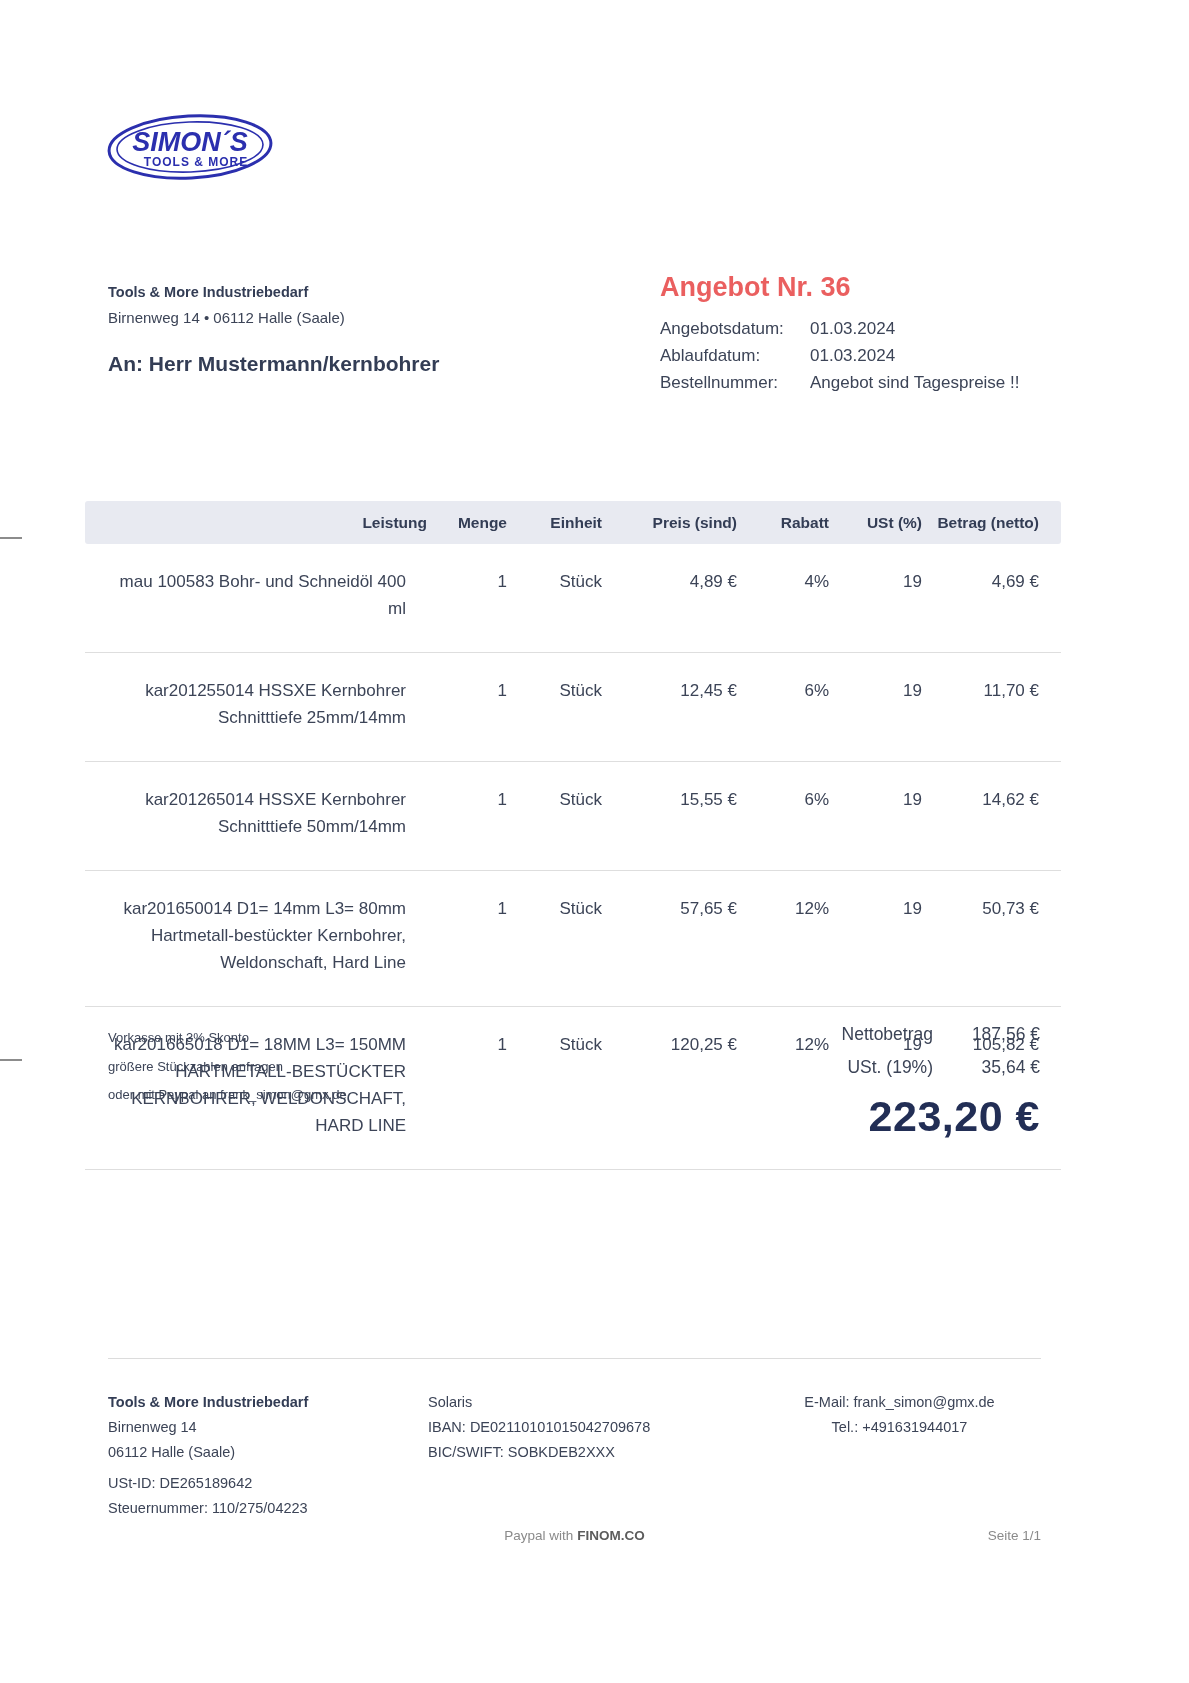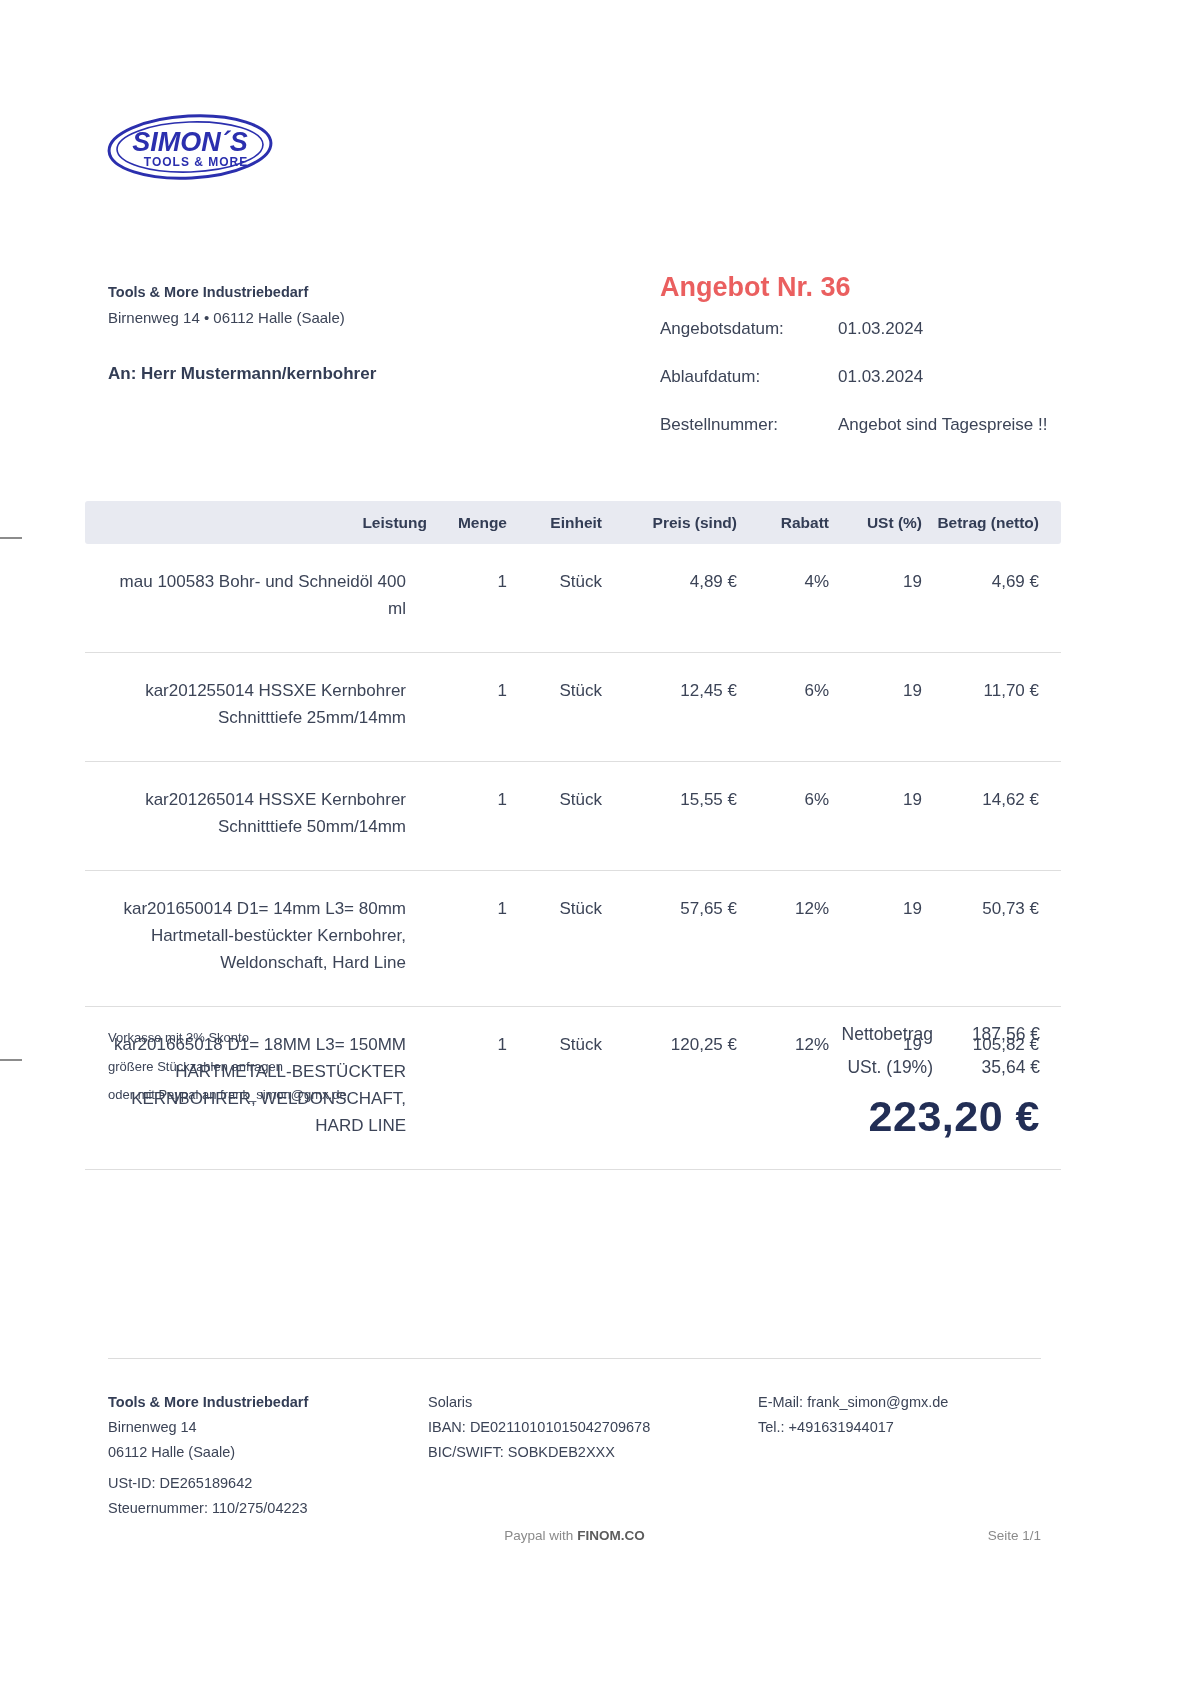--- a/index.html
+++ b/index.html
@@ -20,27 +20,27 @@
   .fold-mark.m1 { top: 537px; }
   .fold-mark.m2 { top: 1059px; }
 
   
   .logo { position: absolute; left: 104px; top: 110px; }
 
   
   .sender-block { position: absolute; left: 108px; top: 284px; }
   .sender-company { font-size: 14.5px; font-weight: bold; color: #333d55; }
   .sender-address { font-size: 15px; color: #3c4457; margin-top: 9px; }
-  .recipient { font-size: 17px; font-weight: bold; color: #333d55; margin-top: 38px; }
+  .recipient { font-size: 21px; font-weight: bold; color: #333d55; margin-top: 26px; }
 
   
   .offer-block { position: absolute; left: 660px; top: 272px; width: 392px; }
   .offer-title { font-size: 27px; font-weight: bold; color: #ea5f5f; margin-bottom: 16px; }
   .offer-meta { display: grid; grid-template-columns: 150px 1fr; row-gap: 7px; column-gap: 0;
-                font-size: 17px; color: #3c4457; gap: 28px; }
+                font-size: 17px; color: #3c4457; }
 
   
   .items-table { position: absolute; left: 85px; top: 501px; width: 976px; }
   .thead {
     display: flex; align-items: center;
     background: #e8eaf1; border-radius: 3px;
     height: 43px;
     font-size: 15.5px; font-weight: bold; color: #333d55;
   }
   .trow {
@@ -69,21 +69,21 @@
   .totals-row .t-value { min-width: 107px; text-align: right; }
   .grand-total { font-size: 43px; font-weight: bold; color: #222e55; margin-top: 14px; letter-spacing: 0.5px; }
 
   
   .footer-sep { position: absolute; left: 108px; top: 1358px; width: 933px; height: 1px; background: #dcdcdc; }
   .footer { position: absolute; left: 108px; top: 1390px; width: 933px; display: flex; font-size: 14.5px; line-height: 25px; color: #3c4457; }
   .f-col1 { width: 320px; }
   .f-col1 .f-bold { font-weight: bold; color: #333d55; }
   .f-col1 .f-gap { margin-top: 6px; }
   .f-col2 { width: 330px; }
-  .f-col3 { flex: 1; text-align: left; }
+  .f-col3 { flex: 1; text-align: center; }
 
   .bottom-line { position: absolute; left: 108px; top: 1528px; width: 933px; font-size: 13.5px; color: #8a8a8a; }
   .created { position: absolute; left: 0; right: 0; text-align: center; }
   .created b { color: #5c5c5c; }
   .page-num { position: absolute; right: 0; }
 </style>
 </head>
 <body>
 
 <div class="page">

